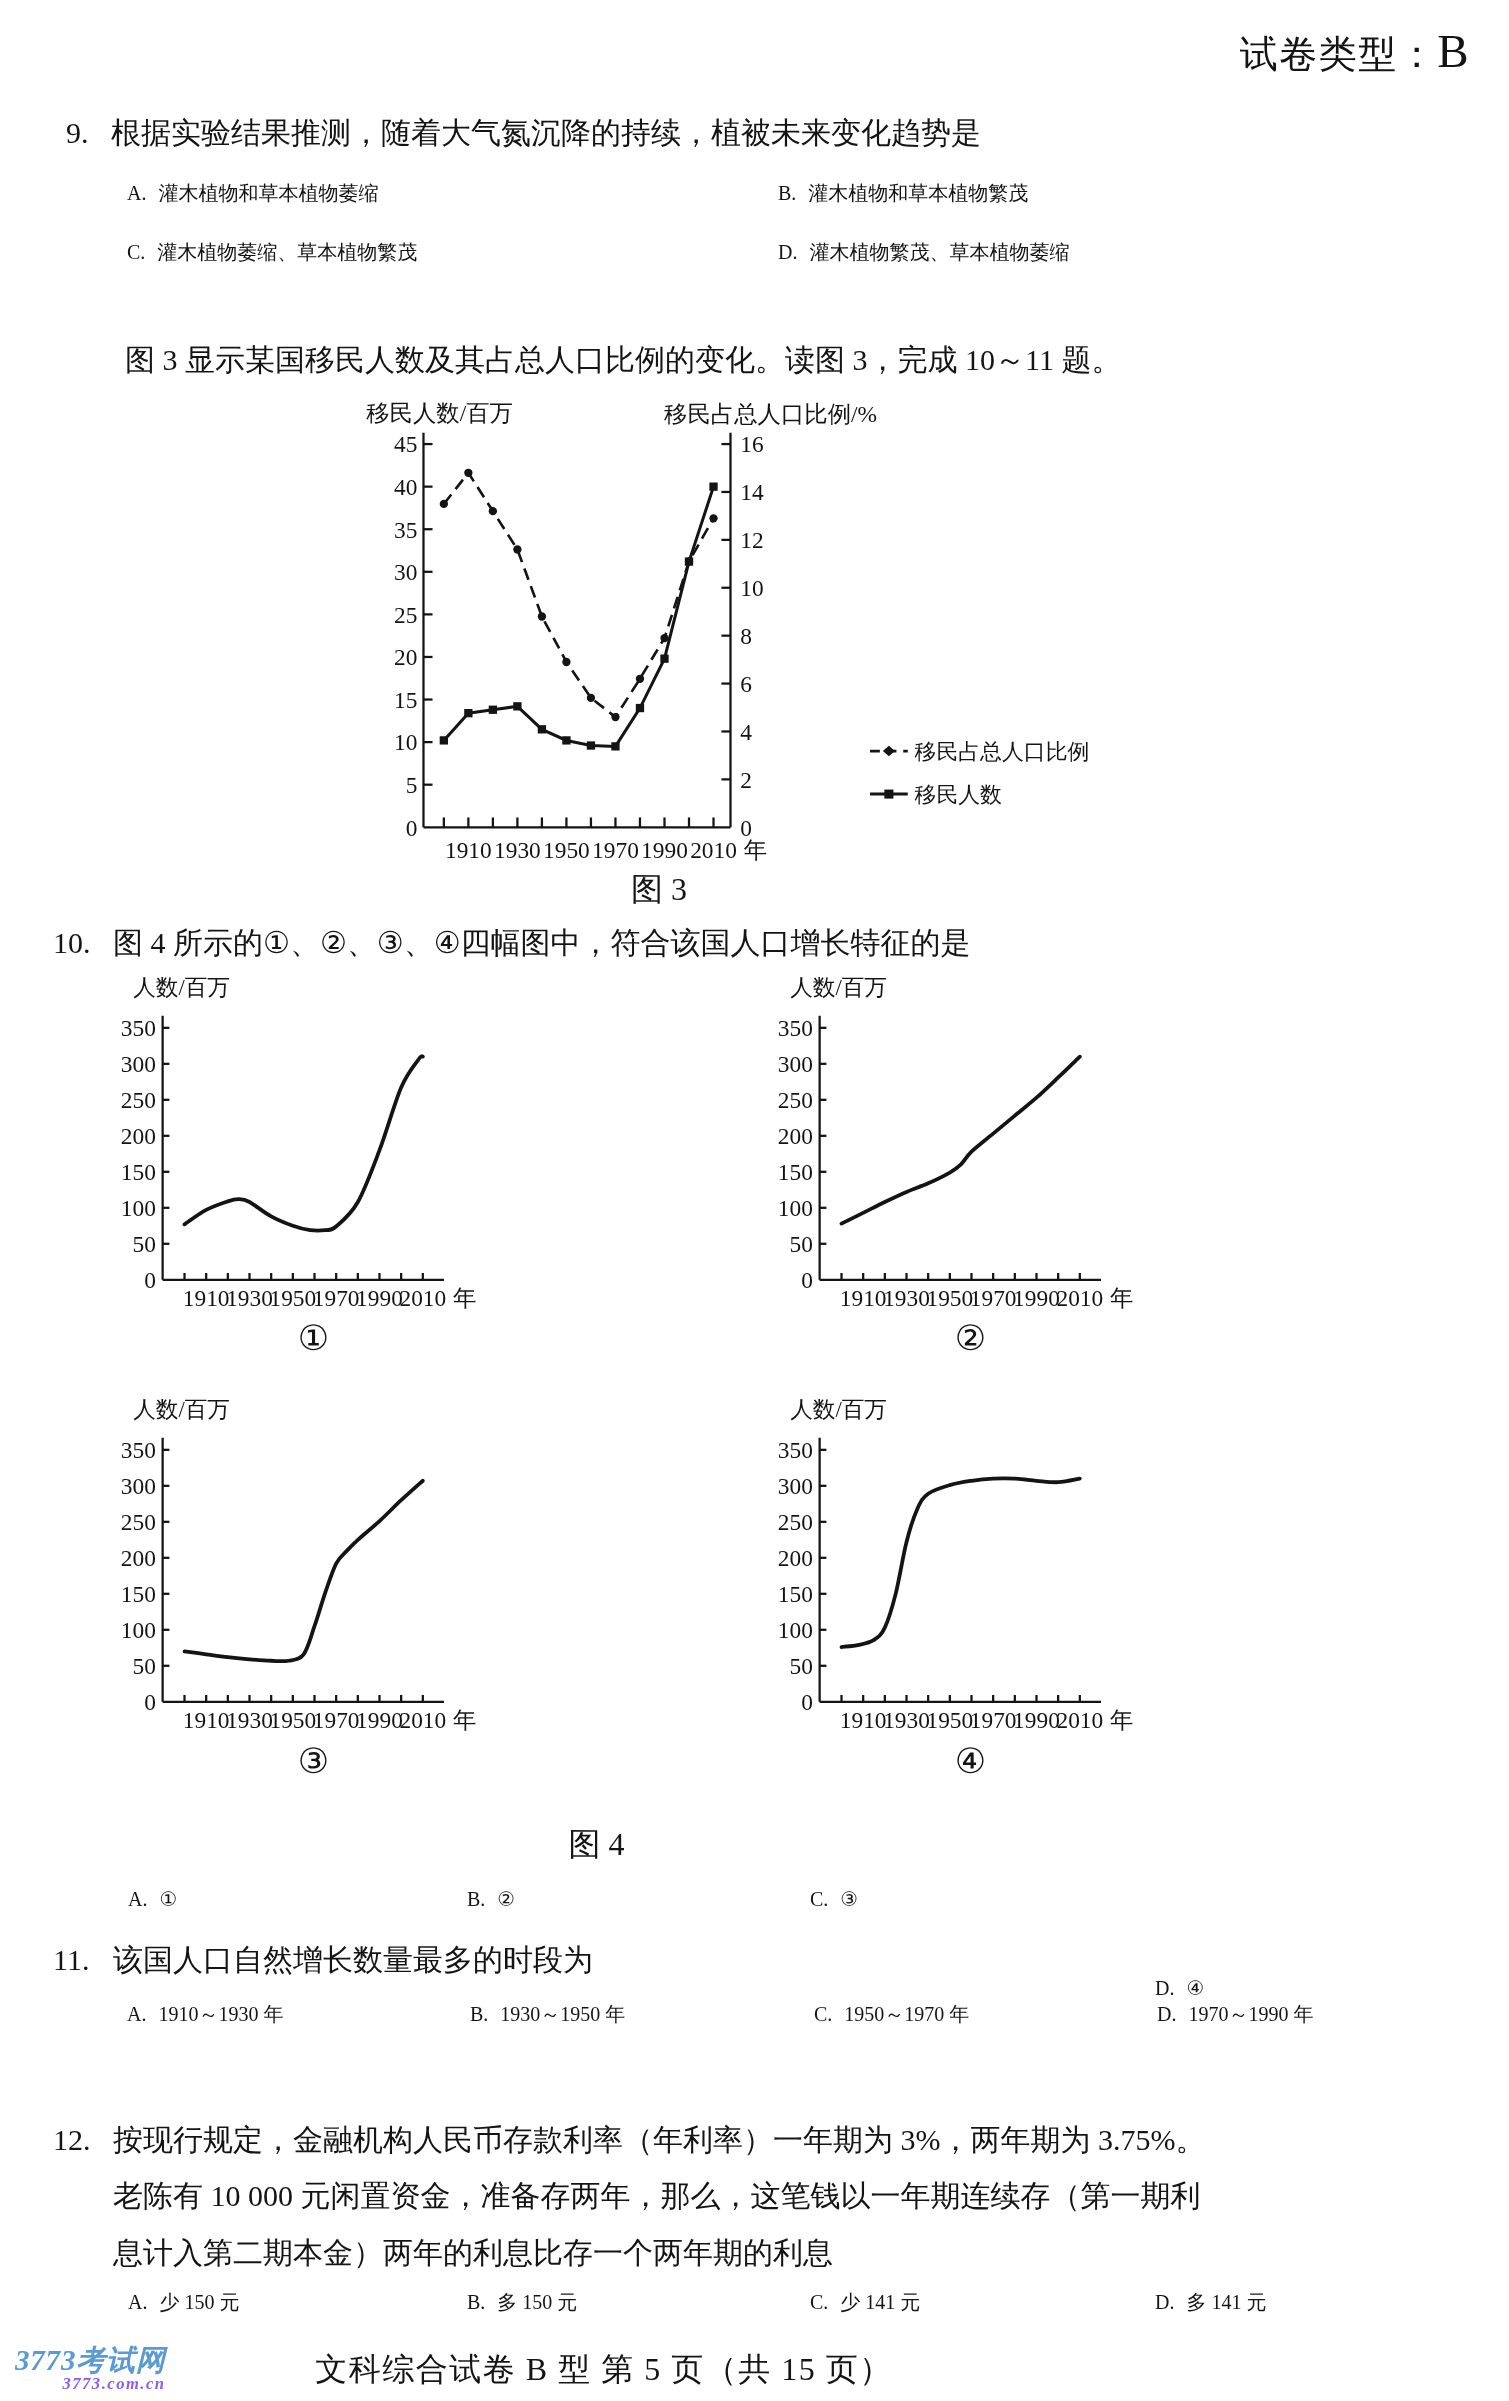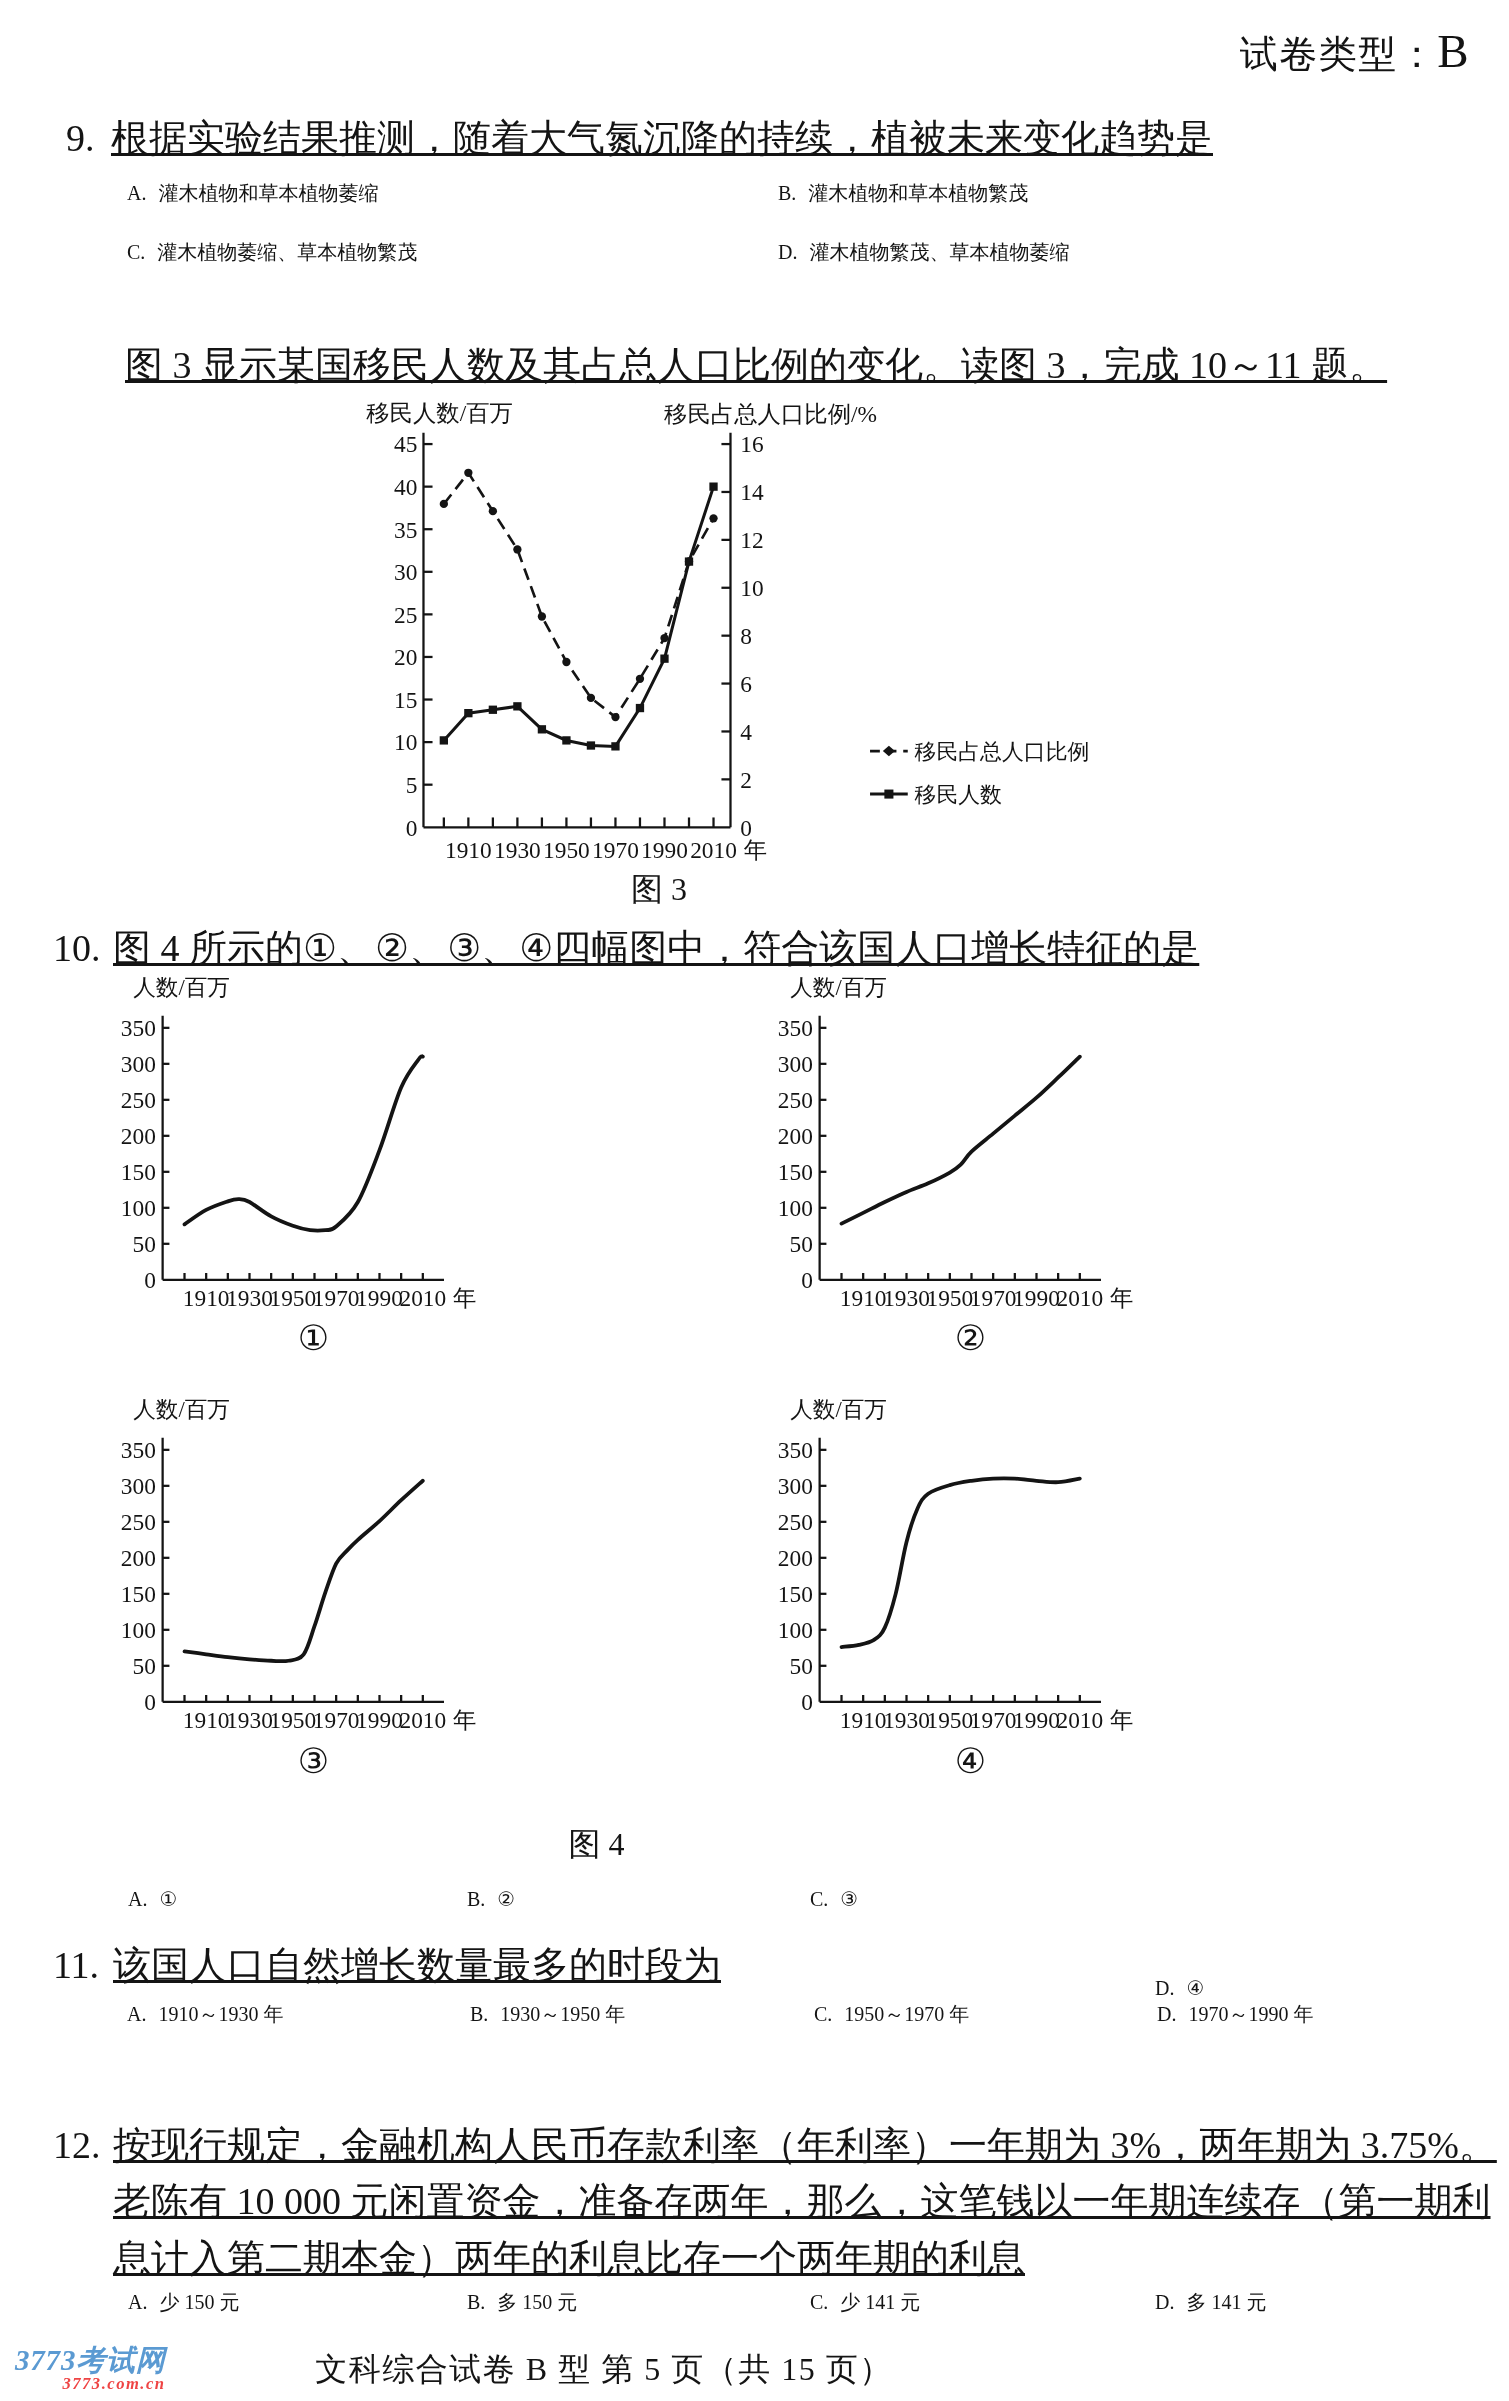--- a/index.html
+++ b/index.html
@@ -3,32 +3,32 @@
 <meta charset="utf-8">
 <style>
   html,body{margin:0;padding:0;}
   body{
     width:1510px;height:2401px;position:relative;background:#ffffff;
     color:#141414;
     font-family:"Liberation Serif","DejaVu Sans",serif;
     overflow:hidden;
   }
   .abs{position:absolute;}
-  .stem{font-size:38px;white-space:nowrap;text-decoration:underline;}
+  .stem{font-size:30px;white-space:nowrap;}
   .qnum{display:inline-block;}
   .opt{position:absolute;font-size:20px;white-space:nowrap;}
   .opt .lab{margin-right:12px;}
   .figcap{text-align:center;font-size:32px;}
   .circ{font-family:"DejaVu Sans","Liberation Serif",sans-serif;}
   .paper-type{font-size:38px;letter-spacing:1.5px;}
   .paper-type .ptv{font-size:47px;font-family:"Liberation Serif",serif;}
   .footer{font-size:32px;text-align:center;letter-spacing:1.5px;}
   .wm{line-height:1.05;font-style:italic;}
   .wm .site{font-size:29px;font-weight:bold;color:#5b9ad2;letter-spacing:0.8px;}
-  .wm .url{font-size:16.6px;font-weight:bold;color:#ef4444;letter-spacing:1.5px;margin-left:12px;}
+  .wm .url{font-size:16.6px;font-weight:bold;color:#8b5cf6;letter-spacing:1.5px;margin-left:12px;}
   svg text{font-family:"Liberation Serif","DejaVu Sans",serif;fill:#141414;}
 </style>
 </head>
 <body>
 
 <div class="abs paper-type" style="top:24px;right:40px;">
   <span>试卷类型：</span><span class="ptv">B</span>
 </div>
 
 <div class="abs stem" style="left:66px;top:113px;">

